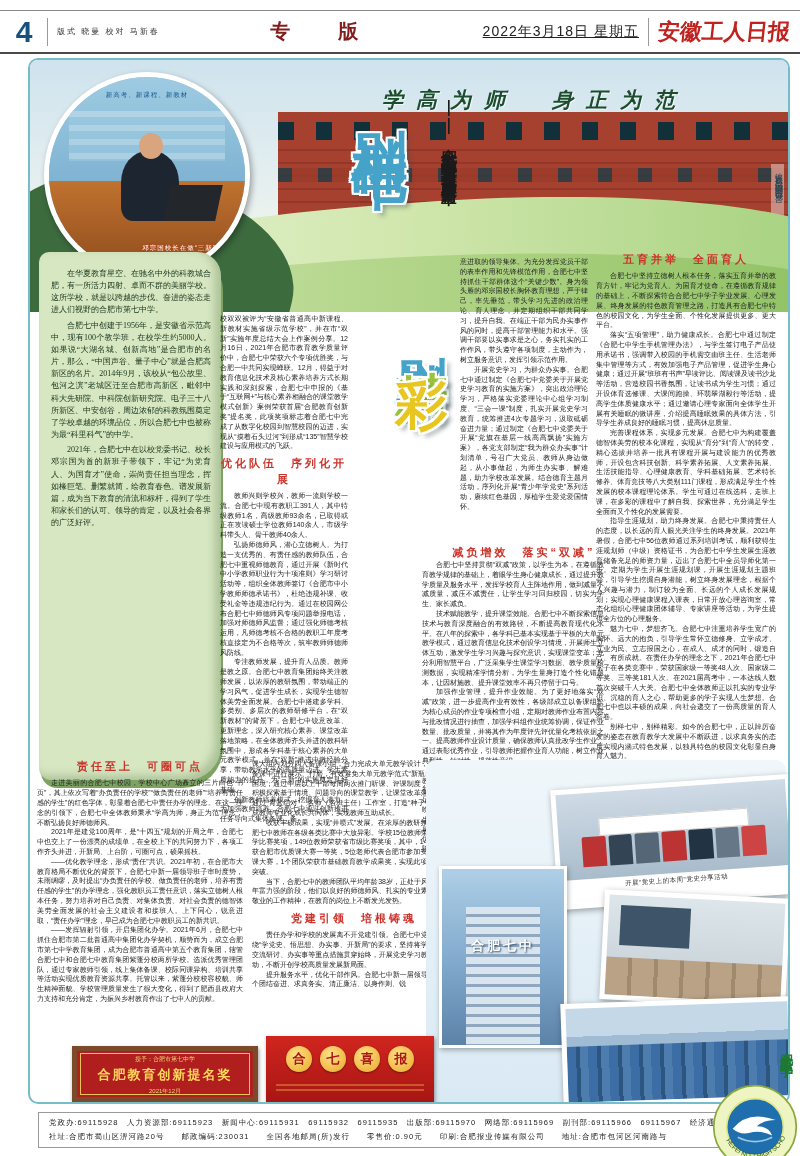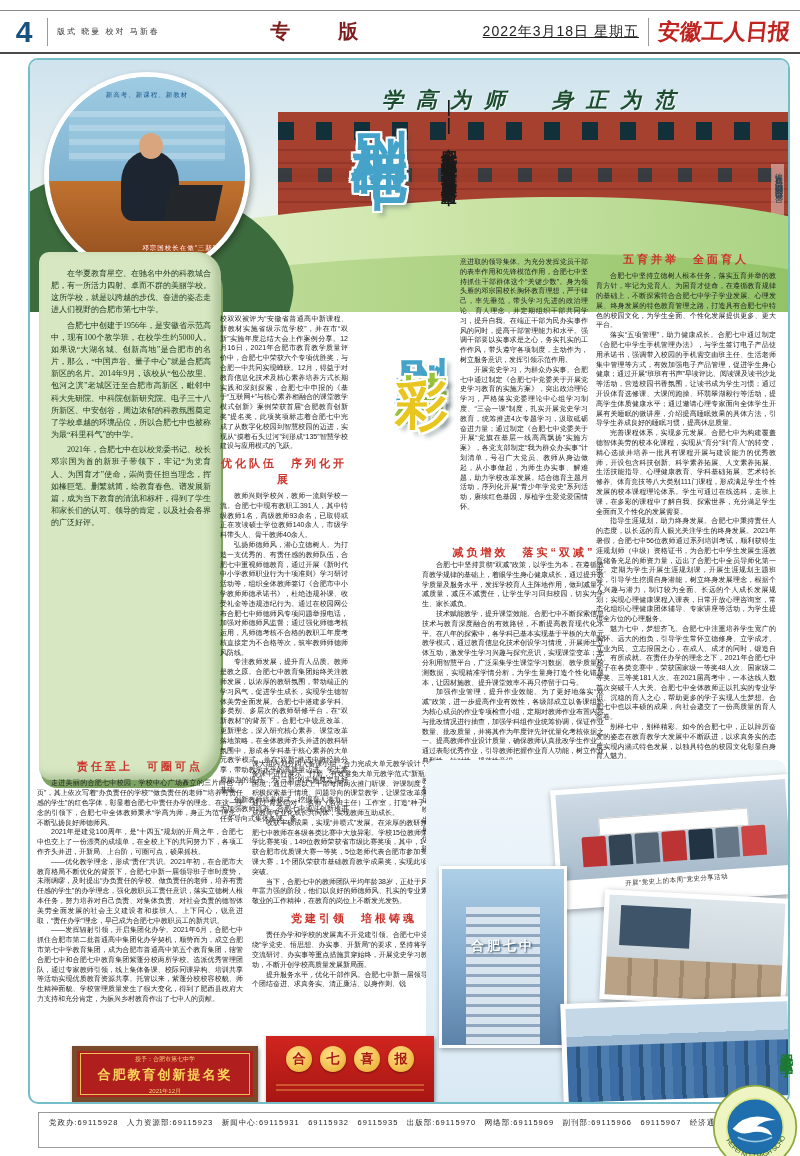--- a/index.html
+++ b/index.html
@@ -308,20 +308,21 @@
       <div class="medal">七</div>
       <div class="medal">喜</div>
       <div class="medal">报</div>
       <div id="banner-sub"></div>
     </div>
 
   </div>
 
   <div id="footer">
     <div class="footer-line">党政办:69115928　人力资源部:69115923　新闻中心:69115931　69115932　69115935　出版部:69115970　网络部:69115969　副刊部:69115966　69115967　经济通联部</div>
+    <div class="footer-line">社址:合肥市蜀山区淠河路20号　　邮政编码:230031　　全国各地邮局(所)发行　　零售价:0.90元　　印刷:合肥报业传媒有限公司　　地址:合肥市包河区河南路与</div>
   </div>
 
   <div id="school-name-vert">合肥市第七中学</div>
   <div id="badge">
     <svg viewBox="0 0 100 100" width="86" height="86">
       <circle cx="50" cy="50" r="48" fill="#eef4c2" stroke="#8aa83c" stroke-width="2"></circle>
       <circle cx="50" cy="50" r="33" fill="#1f6fae" stroke="#dfe98a" stroke-width="2"></circle>
       <path d="M24,52 Q42,30 74,42 Q60,42 52,49 Q66,49 70,60 Q56,53 43,57 Q32,59 24,52 Z" fill="#ffffff"></path>
       <path d="M30,62 Q50,72 70,62" fill="none" stroke="#9cc7e0" stroke-width="2"></path>
       <path id="arcpath" d="M 14,60 A 38 38 0 0 0 86,60" fill="none"></path>

